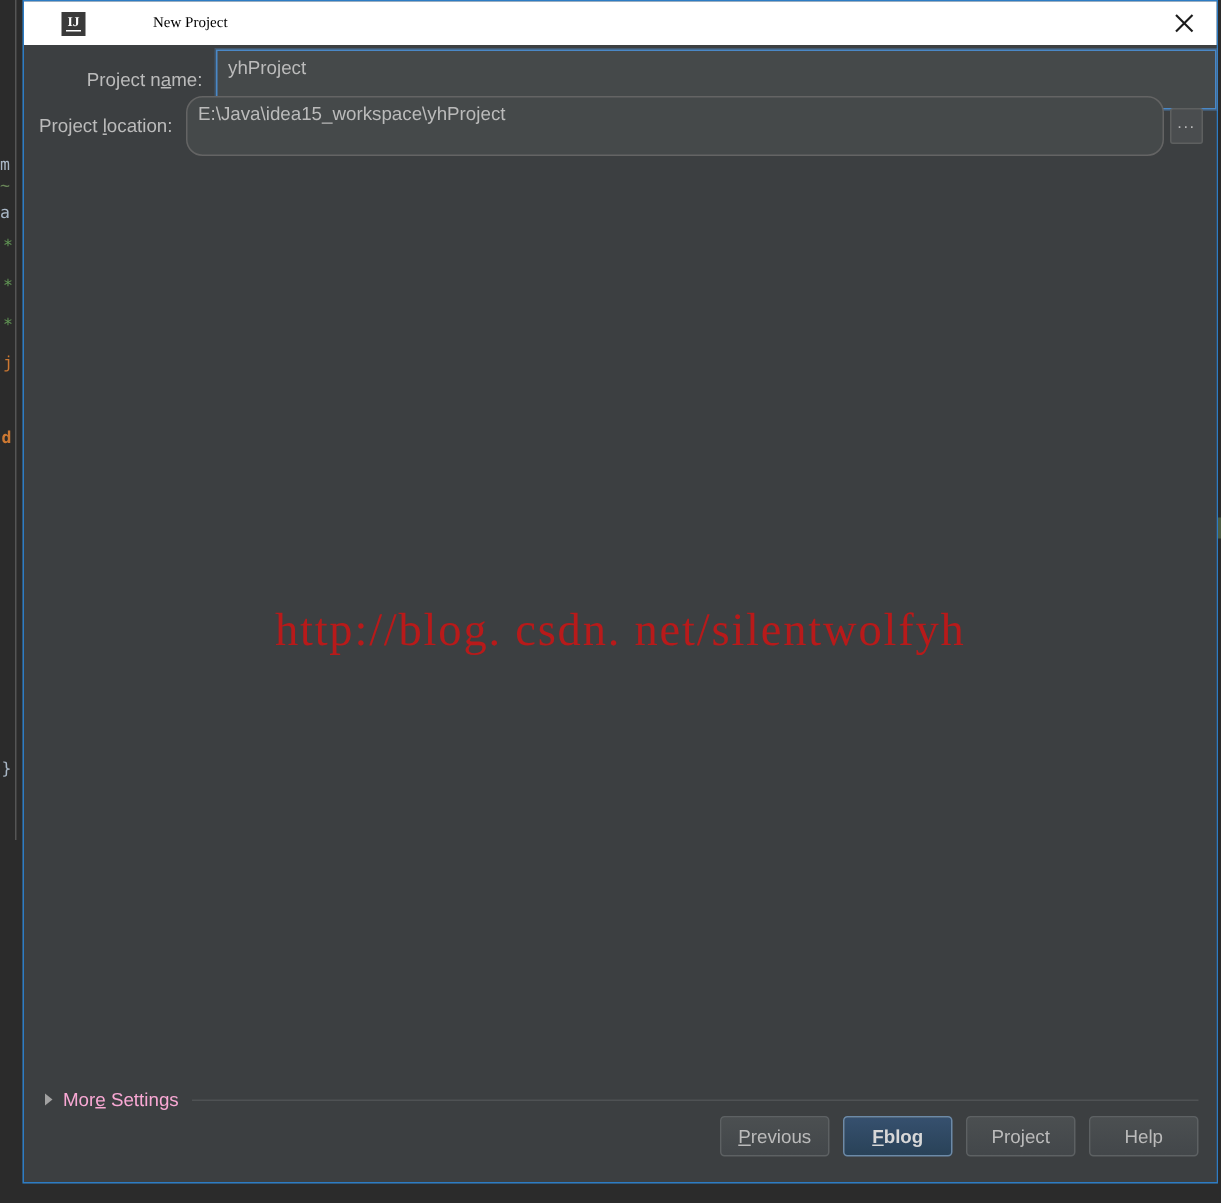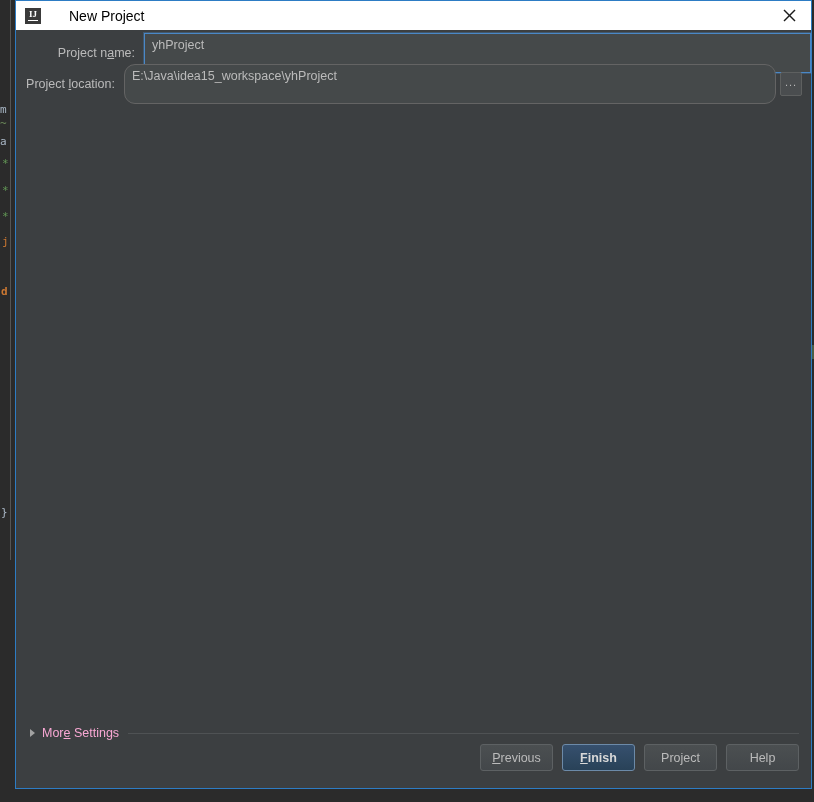--- a/index.html
+++ b/index.html
@@ -73,21 +73,21 @@
     height: 29px;
     background: #ffffff;
     display: flex;
     align-items: center;
     position: relative;
     border-bottom: none;
   }
   #app-icon {
     width: 36px;
     height: 16px;
-    margin-left: 9px;
+    margin-left: 25px;
     background: #ffffff;
     position: relative;
     flex: 0 0 auto;
   }
   #app-icon .ij-box {
     position: absolute;
     left: 0; top: 0;
     width: 16px; height: 16px;
     background: #3a3a3a;
   }
@@ -105,24 +105,24 @@
   }
   #app-icon .ij-underline {
     position: absolute;
     left: 3px;
     bottom: 3px;
     width: 10px;
     height: 1px;
     background: #ffffff;
   }
   #window-title {
-    margin-left: 8px;
+    margin-left: 25px;
     color: #000000;
-    font-size: 14px;
-    font-family: Liberation Sans, sans-serif;
+    font-size: 10px;
+    font-family: Liberation Serif, serif;
   }
   #close-button {
     position: absolute;
     right: 0;
     top: 0;
     width: 44px;
     height: 29px;
     display: flex;
     align-items: center;
     justify-content: center;
@@ -329,37 +329,38 @@
       <div class="field-label"><span>Project n</span><u>a</u><span>me:</span></div>
       <div class="text-field focused" id="project-name-input">yhProject</div>
     </div>
 
     <div class="form-row" id="row-location">
       <div class="field-label"><span>Project </span><u>l</u><span>ocation:</span></div>
       <div class="text-field" id="project-location-input">E:\Java\idea15_workspace\yhProject</div>
       <div id="browse-button">...</div>
     </div>
 
+    <div id="watermark">http://blog. csdn. net/silentwolfyh</div>
 
     <div id="more-settings">
       <div id="more-settings-triangle"></div>
       <div id="more-settings-label"><span>Mor</span><u>e</u><span> Settings</span></div>
       <div id="more-settings-rule"></div>
     </div>
 
     <div id="button-bar">
       <div class="dlg-button">
           <span></span>
           <u>P</u>
           <span>revious</span>
         </div>
       <div class="dlg-button default">
           <span></span>
           <u>F</u>
-          <span>inish</span>
+          <span>blog</span>
         </div>
       <div class="dlg-button">
           <span>Project</span>
           <u></u>
           <span></span>
         </div>
       <div class="dlg-button">
           <span>Help</span>
           <u></u>
           <span></span>

